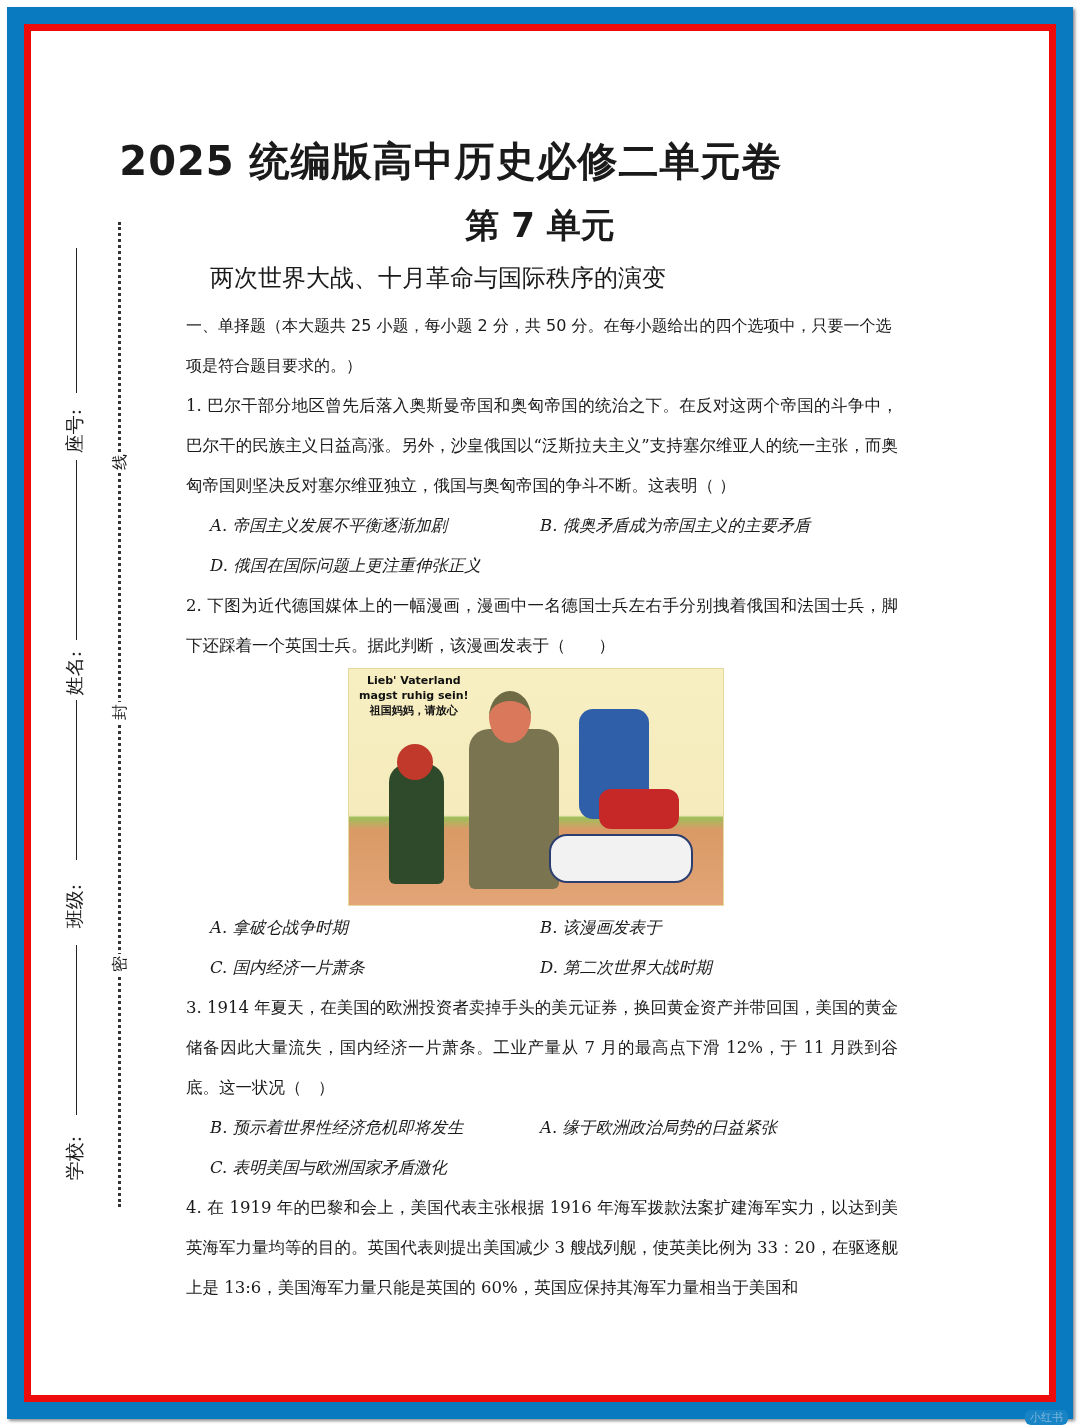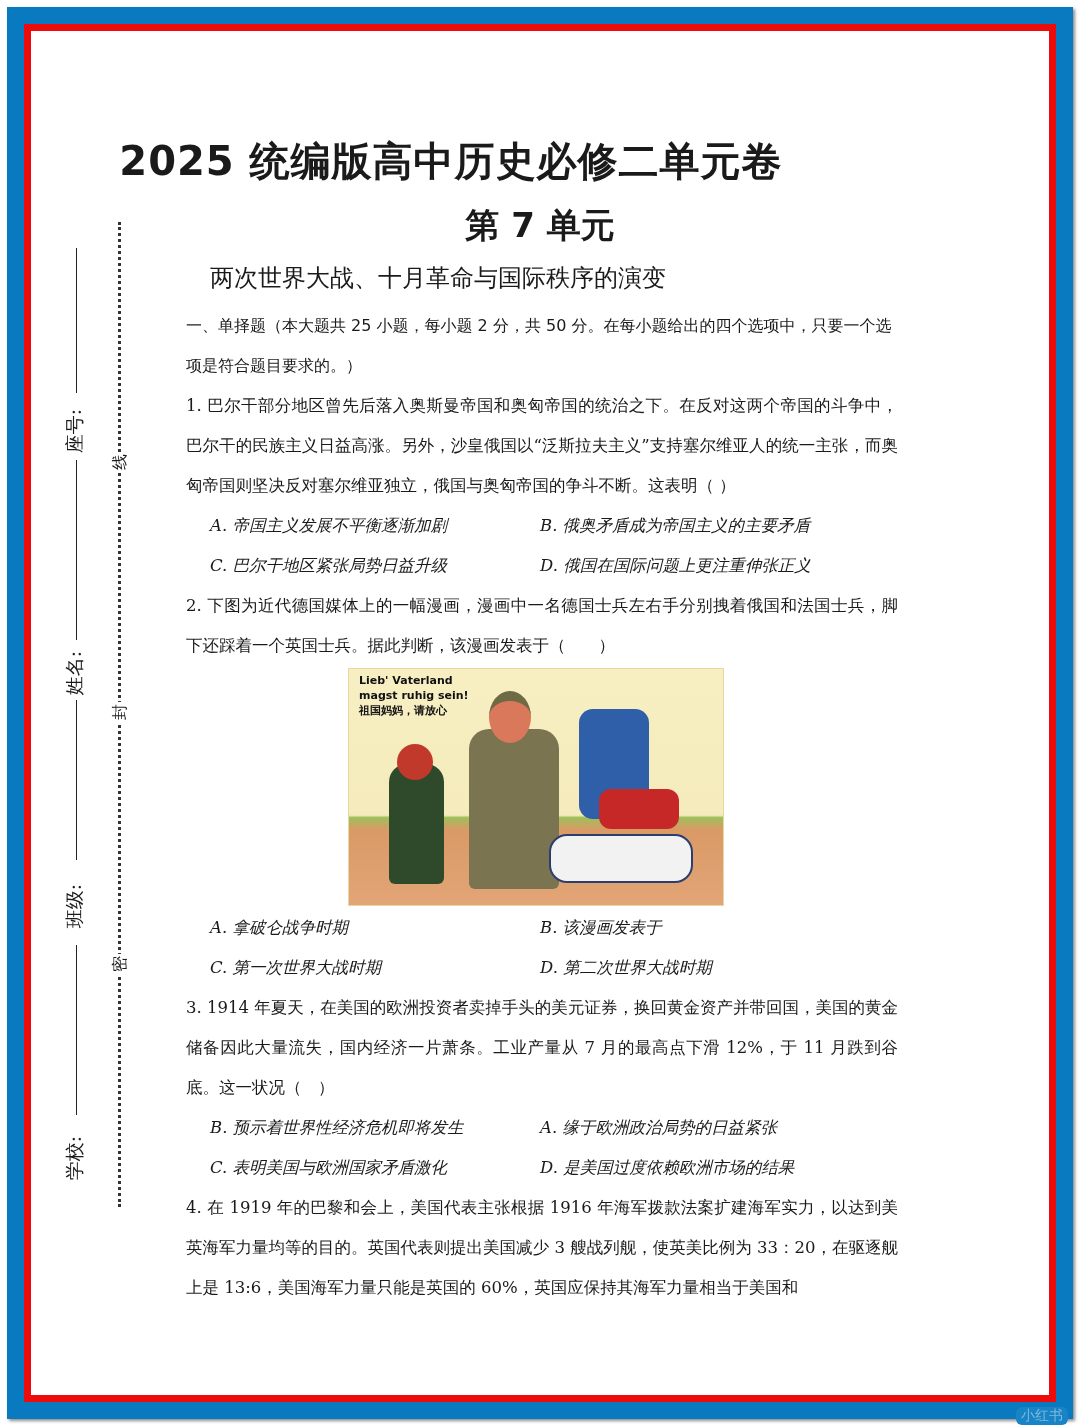--- a/index.html
+++ b/index.html
@@ -13,21 +13,21 @@
   }
   .frame-red {
     position: absolute; left: 24px; top: 24px; width: 1032px; height: 1378px;
     background: #ee0b0b;
   }
   .page {
     position: absolute; left: 31px; top: 31px; width: 1018px; height: 1364px;
     background: #ffffff;
   }
   .watermark {
-    position: absolute; right: 12px; bottom: 3px; font-size: 14px; color: #7fb8dc;
+    position: absolute; right: 12px; bottom: 3px; font-size: 11px; color: #7fb8dc;
     background: #1884c6; border-radius: 6px; padding: 0 5px; font-family: "DejaVu Sans", sans-serif;
   }
   .title {
     position: absolute; left: 0; width: 902px; top: 134px; text-align: center;
     font-family: "DejaVu Sans", "Liberation Sans", sans-serif; font-weight: bold; font-size: 40px;
     letter-spacing: 1px;
   }
   .unit {
     position: absolute; left: 0; width: 1080px; top: 203px; text-align: center;
     font-family: "DejaVu Sans", "Liberation Sans", sans-serif; font-weight: bold; font-size: 34px;
@@ -41,20 +41,21 @@
     font-size: 16.5px; line-height: 40px;
   }
   .section-head { font-weight: normal; font-family: "DejaVu Sans", sans-serif; font-size: 16px; }
   .question { text-align: justify; }
   .options { display: grid; grid-template-columns: 330px 382px; padding-left: 24px; font-style: italic; }
   .options .opt { white-space: nowrap; }
   .cartoon {
     width: 374px; height: 236px; margin: 2px 0 2px 162px; position: relative; overflow: hidden;
     background: linear-gradient(#f7efc2 0%, #f5ebbc 62%, #9fbf5a 63%, #d99a66 68%, #e3a577 100%);
     border: 1px solid #e6d9a0;
+    text-align: center;
   }
   .cartoon-caption {
     position: absolute; left: 10px; top: 4px; font-family: "DejaVu Sans", sans-serif;
     font-size: 11px; line-height: 15px; font-weight: bold; color: #111;
   }
   .fig { position: absolute; }
   
   .strip-dots {
     position: absolute; left: 118px; top: 222px; height: 985px; border-left: 3px dotted #333;
   }
@@ -101,21 +102,20 @@
 <div class="content">
   <div class="section-head">一、单择题（本大题共 25 小题，每小题 2 分，共 50 分。在每小题给出的四个选项中，只要一个选项是符合题目要求的。）</div>
 
   <div class="question">
     <span>1.</span>
     <span>巴尔干部分地区曾先后落入奥斯曼帝国和奥匈帝国的统治之下。在反对这两个帝国的斗争中，巴尔干的民族主义日益高涨。另外，沙皇俄国以“泛斯拉夫主义”支持塞尔维亚人的统一主张，而奥匈帝国则坚决反对塞尔维亚独立，俄国与奥匈帝国的争斗不断。这表明（ ）</span>
   </div>
   <div class="options">
     <div class="opt">A. 帝国主义发展不平衡逐渐加剧</div>
     <div class="opt">B. 俄奥矛盾成为帝国主义的主要矛盾</div>
-    <div class="opt">C. 巴尔干地区紧张局势日益升级</div>
     <div class="opt">D. 俄国在国际问题上更注重伸张正义</div>
   </div>
 
   <div class="question">
     <span>2.</span>
     <span>下图为近代德国媒体上的一幅漫画，漫画中一名德国士兵左右手分别拽着俄国和法国士兵，脚下还踩着一个英国士兵。据此判断，该漫画发表于（　　）</span>
   </div>
   <div class="cartoon">
     <div class="cartoon-caption">
       <div>Lieb' Vaterland</div>
@@ -127,32 +127,31 @@
     <div class="fig" style="left:48px;top:75px;width:36px;height:36px;background:#c0392b;border-radius:50%;"></div>
     <div class="fig" style="left:120px;top:60px;width:90px;height:160px;background:#7a7450;border-radius:20px 20px 6px 6px;"></div>
     <div class="fig" style="left:140px;top:22px;width:42px;height:42px;background:#d9785a;border-radius:50%;border-top:10px solid #6d6a44;"></div>
     <div class="fig" style="left:230px;top:40px;width:70px;height:110px;background:#2f5fa8;border-radius:14px;"></div>
     <div class="fig" style="left:250px;top:120px;width:80px;height:40px;background:#c62828;border-radius:12px;"></div>
     <div class="fig" style="left:200px;top:165px;width:140px;height:45px;background:#f2f2f2;border-radius:18px;border:2px solid #2c3e70;"></div>
   </div>
   <div class="options">
     <div class="opt">A. 拿破仑战争时期</div>
     <div class="opt">B. 该漫画发表于</div>
-    <div class="opt">C. 第一次世界大战时期</div>
+    <div class="opt">C. 国内经济一片萧条</div>
     <div class="opt">D. 第二次世界大战时期</div>
   </div>
 
   <div class="question">
     <span>3.</span>
     <span>1914 年夏天，在美国的欧洲投资者卖掉手头的美元证券，换回黄金资产并带回国，美国的黄金储备因此大量流失，国内经济一片萧条。工业产量从 7 月的最高点下滑 12%，于 11 月跌到谷底。这一状况（　）</span>
   </div>
   <div class="options">
     <div class="opt">B. 预示着世界性经济危机即将发生</div>
     <div class="opt">A. 缘于欧洲政治局势的日益紧张</div>
     <div class="opt">C. 表明美国与欧洲国家矛盾激化</div>
-    <div class="opt">D. 是美国过度依赖欧洲市场的结果</div>
   </div>
 
   <div class="question">
     <span>4.</span>
     <span>在 1919 年的巴黎和会上，美国代表主张根据 1916 年海军拨款法案扩建海军实力，以达到美英海军力量均等的目的。英国代表则提出美国减少 3 艘战列舰，使英美比例为 33：20，在驱逐舰上是 13:6，美国海军力量只能是英国的 60%，英国应保持其海军力量相当于美国和</span>
   </div>
 </div>
 
 </body></html>

